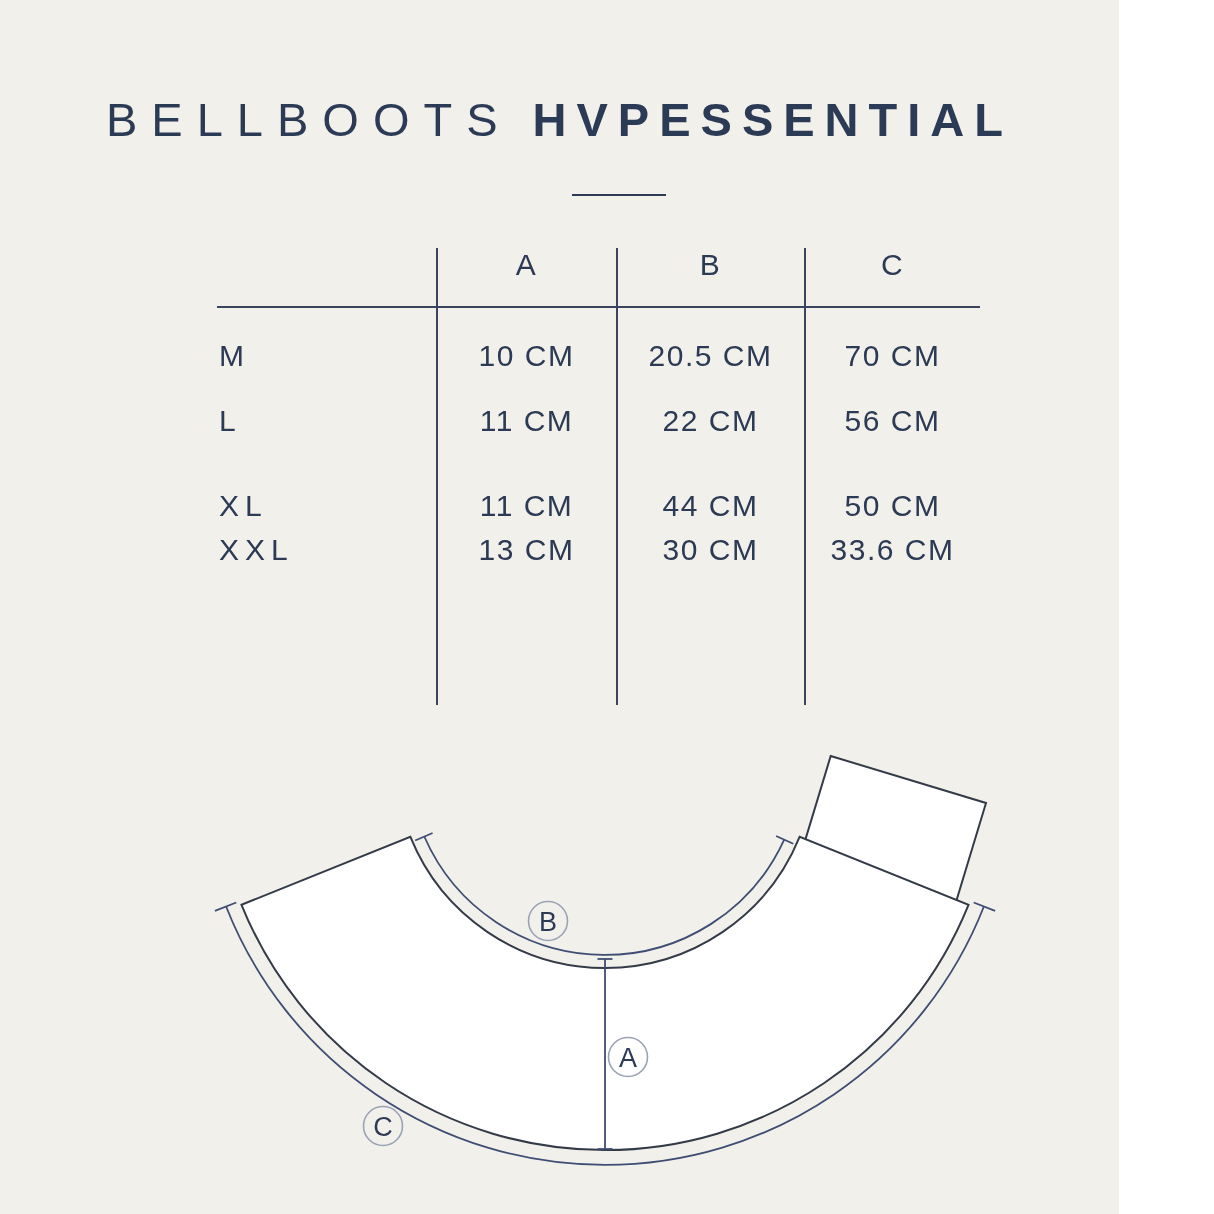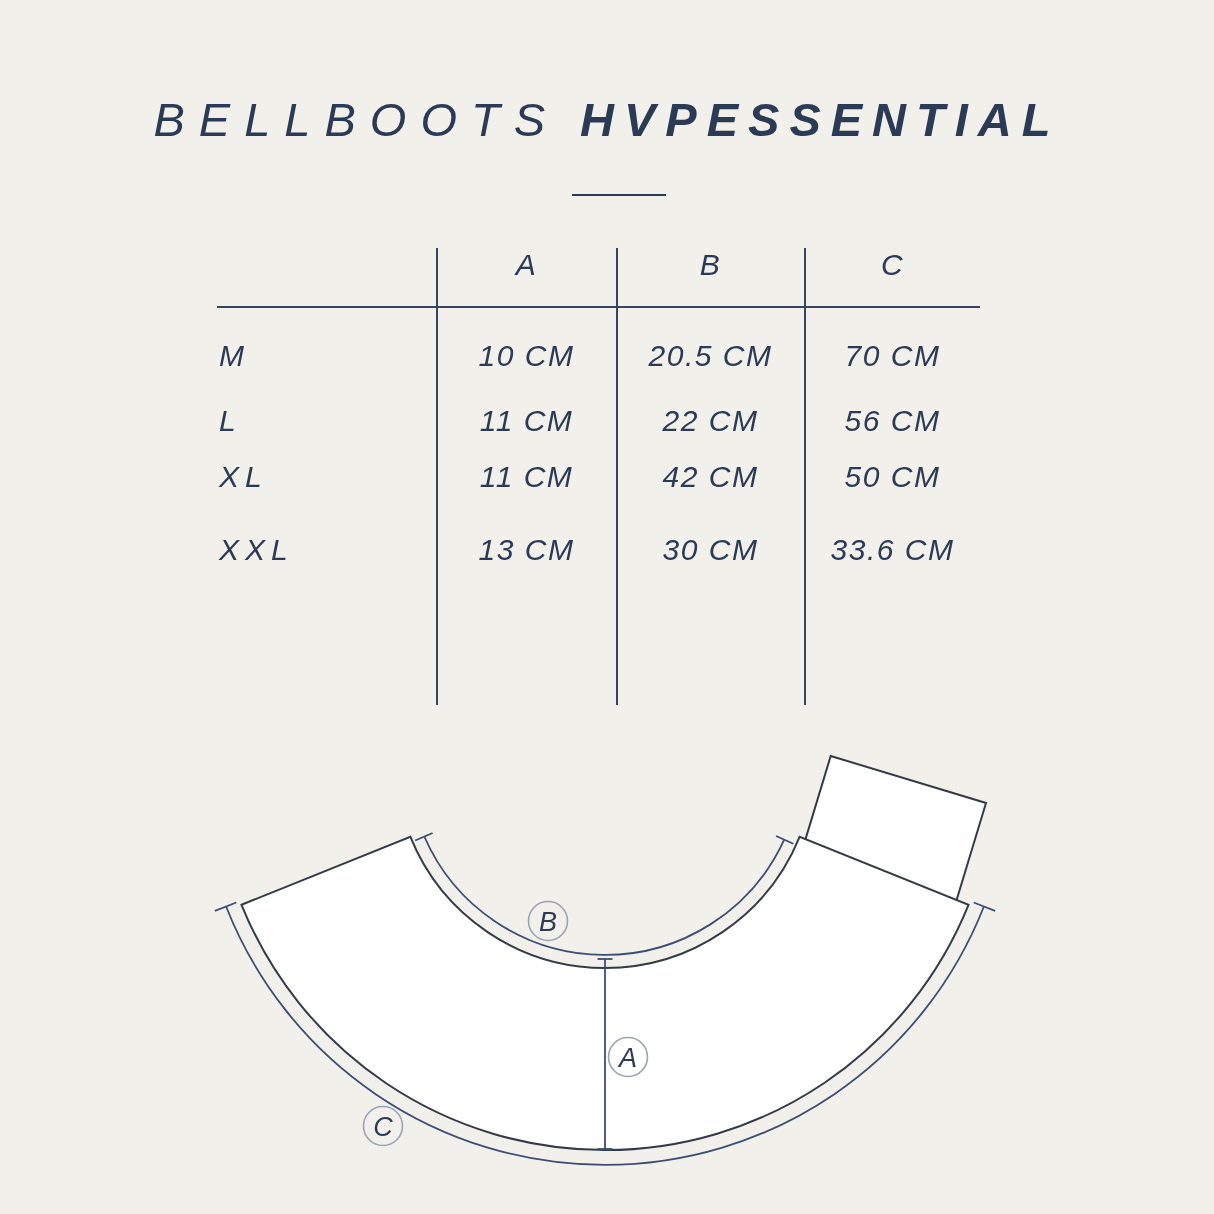--- a/index.html
+++ b/index.html
@@ -1,23 +1,22 @@
 <!DOCTYPE html>
 <html><head>
 <meta charset="utf-8">
 <style>
   html,body{margin:0;padding:0;}
   .canvas{
     position:relative;
-    width:1214px;height:1214px;
+    width:1119px;height:1214px;
     background:#f2f0ea;
     font-family:"Liberation Sans", sans-serif;
     color:#2b3a55;
     overflow:hidden;
-    font-style:italic;
   }
   
   .title{
     position:absolute;top:94px;left:0;right:0;
     text-align:center;font-size:47px;line-height:52px;
     white-space:nowrap;
   }
   .title .brand{font-weight:400;letter-spacing:14px;}
   .title .product{font-weight:700;letter-spacing:10px;margin-left:8px;}
   .divider{
@@ -30,21 +29,21 @@
   .hline{position:absolute;top:306px;left:217px;width:763px;height:1.5px;background:#39445e;}
   .cell{
     position:absolute;height:40px;line-height:40px;
     font-size:30px;letter-spacing:1.5px;color:#2b3a55;
   }
   .th{text-align:center;top:245px;}
   .colA{left:437px;width:179px;text-align:center;}
   .colB{left:617px;width:187px;text-align:center;}
   .colC{left:805px;width:175px;text-align:center;}
   .size{left:219px;width:200px;text-align:left;letter-spacing:6px;}
-  .r0{top:336px}.r1{top:401px}.r2{top:457px}.r3{top:530px}
+  .r0{top:336px}.r1{top:401px}.r2{top:486px}.r3{top:530px}
   
   .diagram-svg{position:absolute;left:0;top:0;width:1214px;height:1214px;}
   .shape{fill:#ffffff;stroke:#333a48;stroke-width:2;}
   .dim{fill:none;stroke:#3e4d74;stroke-width:1.8;}
   .lblcircle{fill:none;stroke:#9aa2b6;stroke-width:1.6;}
   .lbltext{
     font-family:"Liberation Sans", sans-serif;
     font-size:27px;fill:#2b3a55;text-anchor:middle;
   }
 </style>
@@ -74,21 +73,21 @@
     <div class="cell colB r0">20.5 CM</div>
     <div class="cell colC r0">70 CM</div>
 
     <div class="cell size r1">L</div>
     <div class="cell colA r1">11 CM</div>
     <div class="cell colB r1">22 CM</div>
     <div class="cell colC r1">56 CM</div>
 
     <div class="cell size r2">XL</div>
     <div class="cell colA r2">11 CM</div>
-    <div class="cell colB r2">42 CM</div>
+    <div class="cell colB r2">44 CM</div>
     <div class="cell colC r2">50 CM</div>
 
     <div class="cell size r3">XXL</div>
     <div class="cell colA r3">13 CM</div>
     <div class="cell colB r3">30 CM</div>
     <div class="cell colC r3">33.6 CM</div>
   </div>
 
   <svg class="diagram-svg" viewBox="0 0 1214 1214">
 

